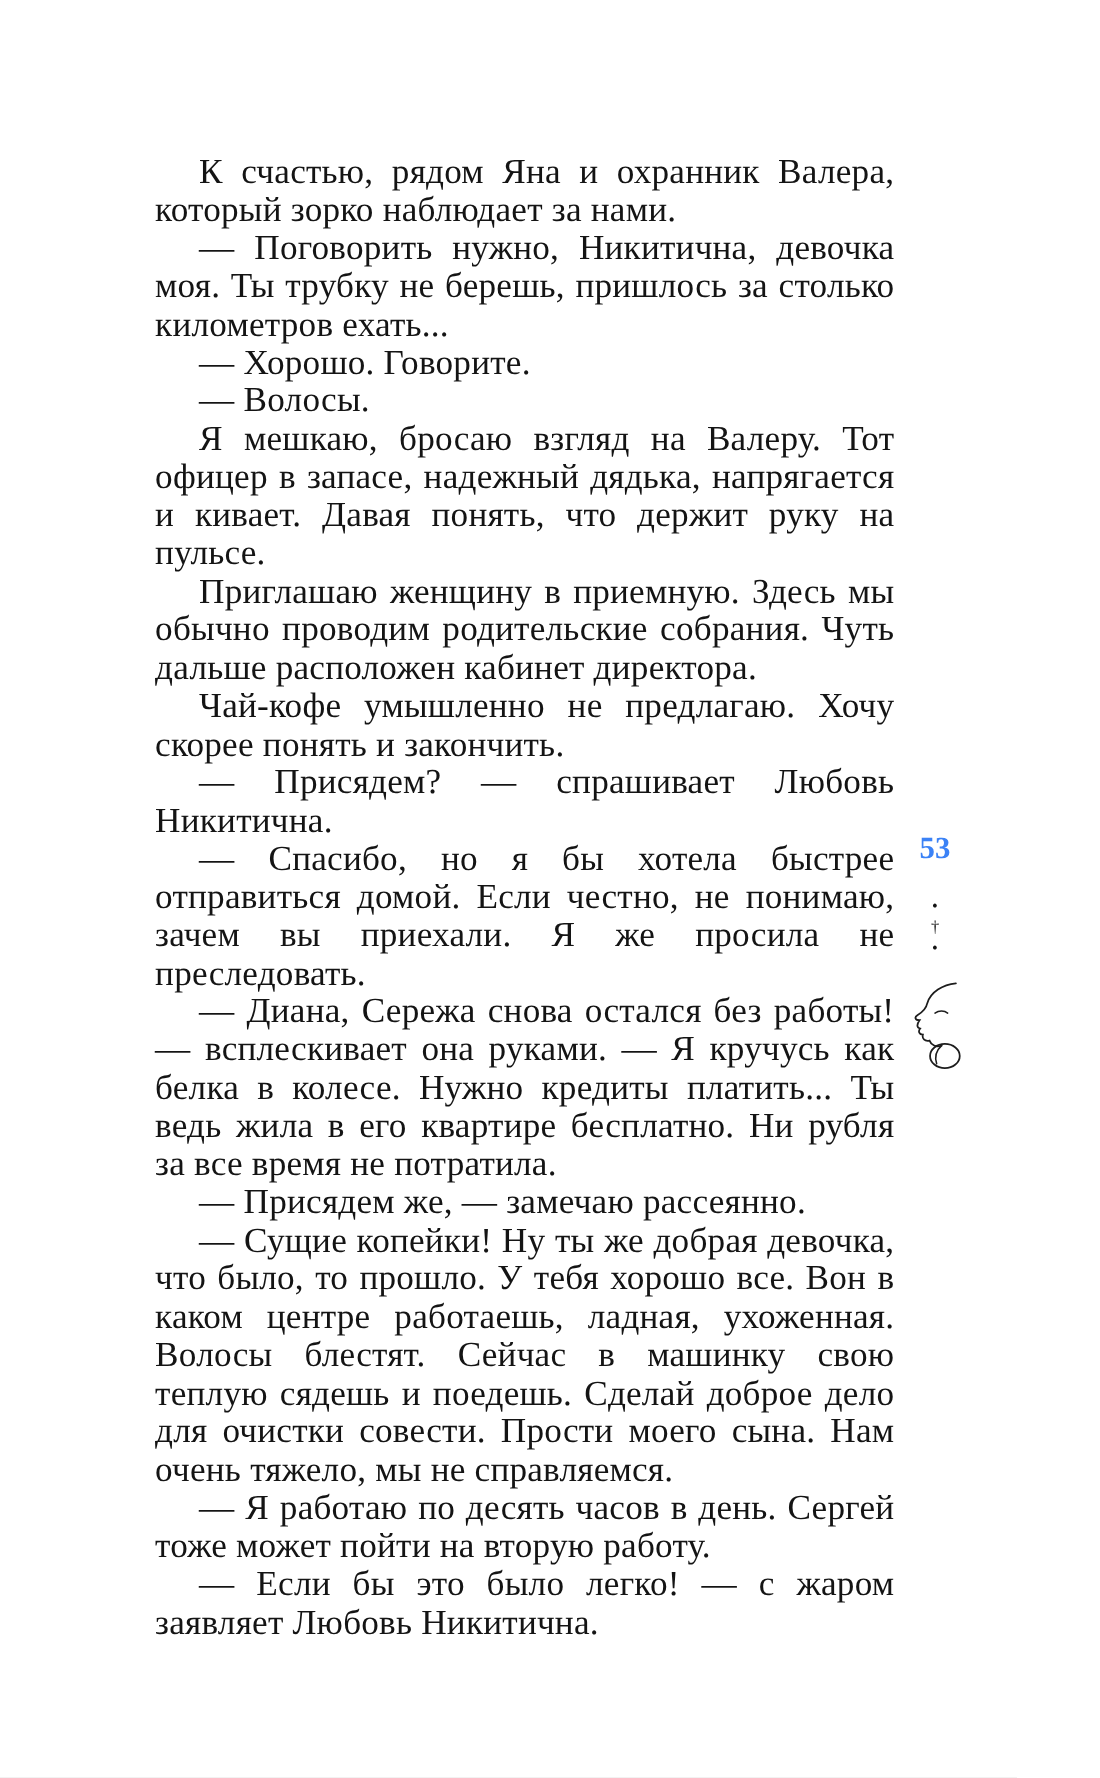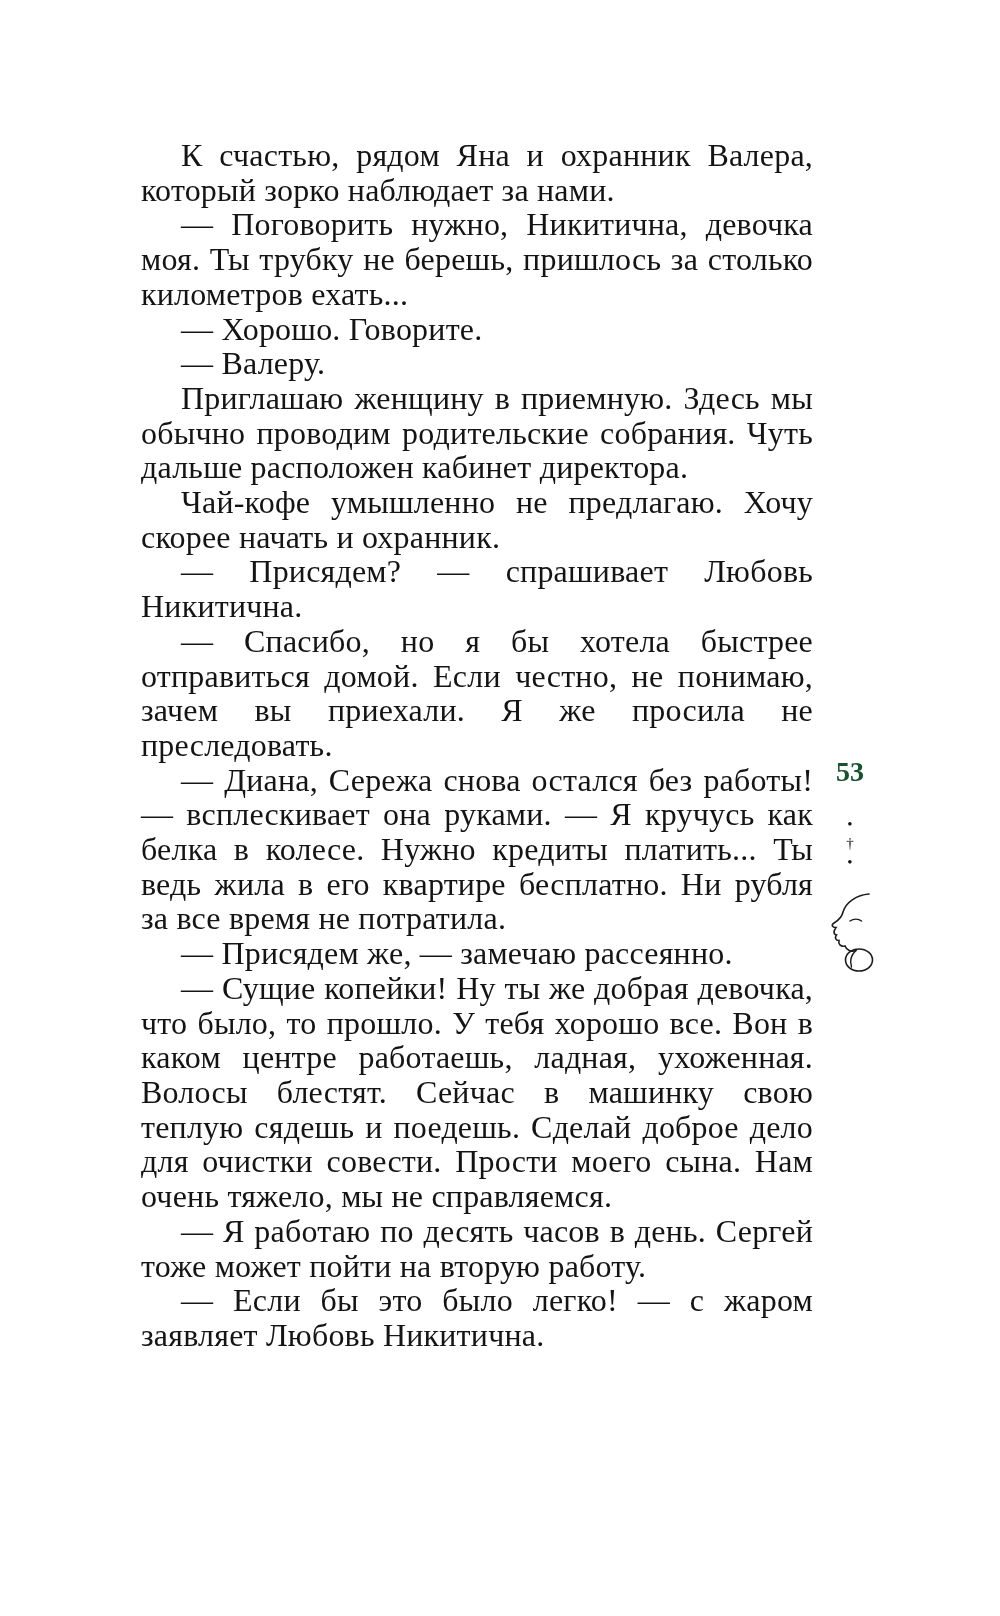--- a/index.html
+++ b/index.html
@@ -34,21 +34,21 @@
     text-indent: 40px;
   }
   .page-number {
     position: absolute;
     left: 820px;
     top: 756px;
     width: 60px;
     text-align: center;
     font-size: 28px;
     font-weight: bold;
-    color: #14532d;
+    color: #3b82f6;
   }
   .ornament {
     position: absolute;
     left: 820px;
     top: 816px;
     width: 60px;
     display: flex;
     flex-direction: column;
     align-items: center;
     gap: 2px;
@@ -66,23 +66,24 @@
 </style>
 </head>
 <body>
 
 <div class="page">
 
   <div class="text-block">
       <p class="para">К счастью, рядом Яна и охранник Валера, который зорко наблюдает за нами.</p>
       <p class="para">— Поговорить нужно, Никитична, девочка моя. Ты трубку не берешь, пришлось за столько километров ехать...</p>
       <p class="para">— Хорошо. Говорите.</p>
-      <p class="para">— Валеру.</p>
+      <p class="para">— Волосы.</p>
+      <p class="para">Я мешкаю, бросаю взгляд на Валеру. Тот офицер в запасе, надежный дядька, напрягается и кивает. Давая понять, что держит руку на пульсе.</p>
       <p class="para">Приглашаю женщину в приемную. Здесь мы обычно проводим родительские собрания. Чуть дальше расположен кабинет директора.</p>
-      <p class="para">Чай-кофе умышленно не предлагаю. Хочу скорее начать и охранник.</p>
+      <p class="para">Чай-кофе умышленно не предлагаю. Хочу скорее понять и закончить.</p>
       <p class="para">— Присядем? — спрашивает Любовь Никитична.</p>
       <p class="para">— Спасибо, но я бы хотела быстрее отправиться домой. Если честно, не понимаю, зачем вы приехали. Я же просила не преследовать.</p>
       <p class="para">— Диана, Сережа снова остался без работы! — всплескивает она руками. — Я кручусь как белка в колесе. Нужно кредиты платить... Ты ведь жила в его квартире бесплатно. Ни рубля за все время не потратила.</p>
       <p class="para">— Присядем же, — замечаю рассеянно.</p>
       <p class="para">— Сущие копейки! Ну ты же добрая девочка, что было, то прошло. У тебя хорошо все. Вон в каком центре работаешь, ладная, ухоженная. Волосы блестят. Сейчас в машинку свою теплую сядешь и поедешь. Сделай доброе дело для очистки совести. Прости моего сына. Нам очень тяжело, мы не справляемся.</p>
       <p class="para">— Я работаю по десять часов в день. Сергей тоже может пойти на вторую работу.</p>
       <p class="para">— Если бы это было легко! — с жаром заявляет Любовь Никитична.</p>
     </div>
 
   <div class="page-number">53</div>

